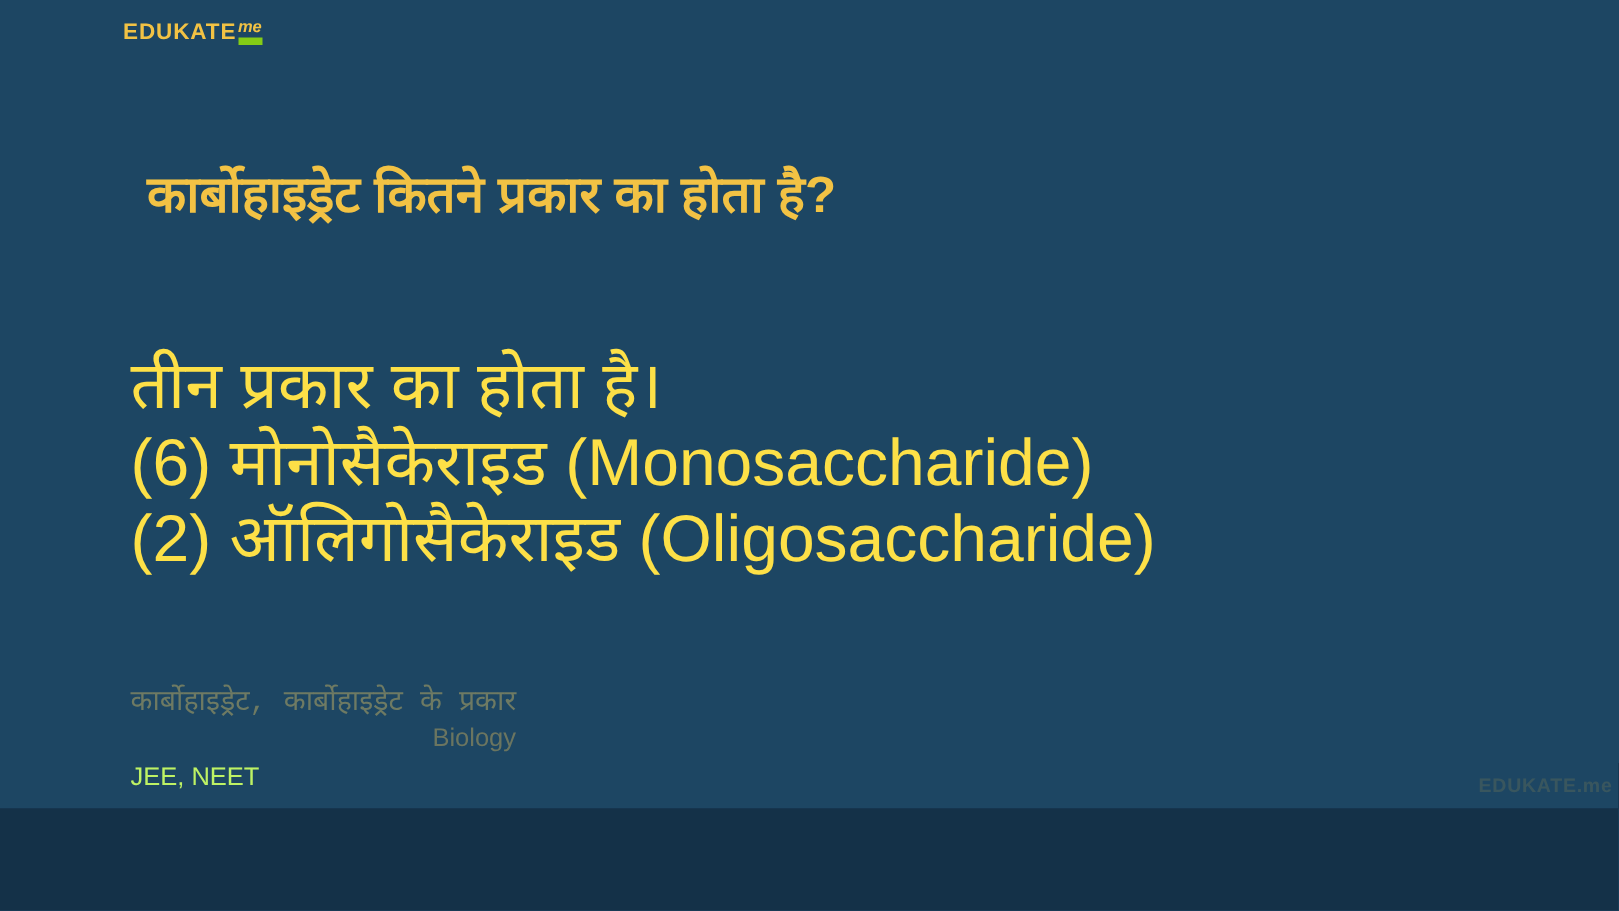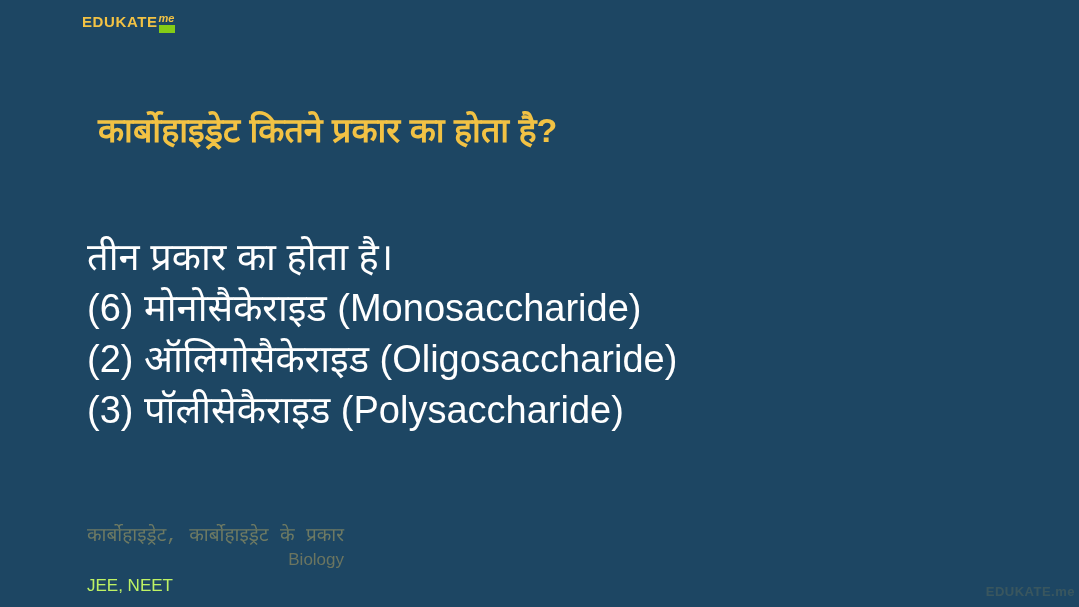--- a/index.html
+++ b/index.html
@@ -4,21 +4,21 @@
 <style>
   html, body {
     margin: 0;
     padding: 0;
     background: #143148;
   }
 
   #slide {
     position: relative;
     width: 1079px;
-    height: 607px;
+    height: 539px;
     background: #1d4663;
     overflow: hidden;
     font-family: "Liberation Sans", "DejaVu Sans", sans-serif;
     -webkit-font-smoothing: antialiased;
   }
 
   
   .logo {
     position: absolute;
     left: 82px;
@@ -36,21 +36,21 @@
     color: #f2c244;
   }
   .logo-sup {
     font-size: 11px;
     font-style: italic;
     font-weight: 700;
     color: #f2c244;
     margin-left: 1px;
     position: relative;
     top: -1px;
-    border-bottom: 8px solid #84cc16;
+    border-bottom: 5px solid #84cc16;
     padding-bottom: 1px;
     line-height: 1;
   }
 
   
   .title {
     position: absolute;
     left: 98px;
     top: 110px;
     width: 920px;
@@ -64,23 +64,23 @@
 
   
   .body-block {
     position: absolute;
     left: 87px;
     top: 232px;
     width: 930px;
     color: #f2c244;
   }
   .body-line {
-    font-size: 38px;
+    font-size: 44px;
     line-height: 51px;
-    color: #ffffff;
+    color: #fde047;
     white-space: nowrap;
     font-family: "Liberation Sans", "DejaVu Sans", sans-serif;
     font-weight: 400;
   }
 
   
   .footer {
     position: absolute;
     left: 87px;
     bottom: 8px;
@@ -126,21 +126,20 @@
     <span class="logo-main">EDUKATE</span>
     <span class="logo-sup">me</span>
   </div>
 
   <div class="title">कार्बोहाइड्रेट कितने प्रकार का होता है?</div>
 
   <div class="body-block">
     <div class="body-line">तीन प्रकार का होता है।</div>
     <div class="body-line">(6) मोनोसैकेराइड (Monosaccharide)</div>
     <div class="body-line">(2) ऑलिगोसैकेराइड (Oligosaccharide)</div>
-    <div class="body-line">(3) पॉलीसेकैराइड (Polysaccharide)</div>
   </div>
 
   <div class="footer">
     <div class="footer-tags">कार्बोहाइड्रेट, कार्बोहाइड्रेट के प्रकार</div>
     <div class="footer-subject">Biology</div>
     <div class="footer-exams">JEE, NEET</div>
   </div>
 
   <div class="watermark">EDUKATE.me</div>
 

